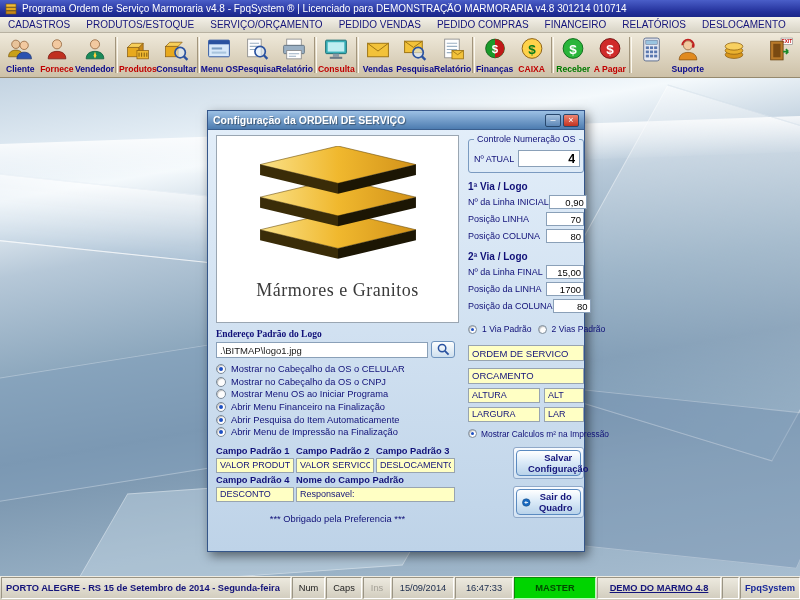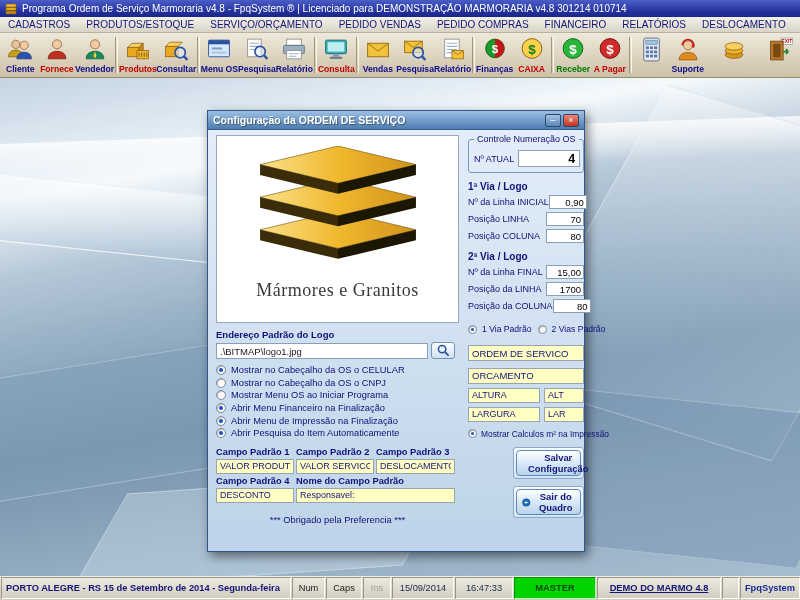--- a/index.html
+++ b/index.html
@@ -57,21 +57,21 @@
   .wbtn.min { background:linear-gradient(#a6c2e0,#5d88b8); }
   .wbtn.close { background:linear-gradient(#ee8572,#c23220); }
 
   .dlg-body { position:relative; height:423px; padding:5px 8px; display:flex; gap:9px; }
   .colL { width:243px; }
   .colR { width:116px; }
 
   .logo-panel { width:243px; height:188px; background:#fff; border:1px solid #9aa6b2; padding-top:10px; text-align:center; }
   .logo-caption { font-family:"Liberation Serif",serif; font-size:18px; color:#3a3a3a; margin-top:2px; letter-spacing:.5px; }
 
-  .lbl-navy { font-size:9.5px; font-weight:bold; color:#101078; }
+  .lbl-navy { font-size:9.5px; font-weight:bold; color:#101078;font-family:Liberation Serif, serif; }
   .lbl-path { margin:6px 0 2px; }
   .path-row { display:flex; gap:3px; align-items:flex-end; }
   .path-input { width:212px; height:16px; border:1px solid #8aa0b8; font-size:9.5px; padding:0 3px;
     font-family:inherit; color:#202020; }
   .search-btn { width:24px; height:17px; border:1px solid #6f93bd; border-radius:3px;
     background:linear-gradient(#fdfefe,#cfe0ef); display:flex; align-items:center; justify-content:center; cursor:pointer; }
 
   .opts { margin-top:5px; }
   .opt { display:flex; align-items:center; gap:5px; height:12.6px; cursor:pointer; }
   .opt-lbl { font-size:9.3px; color:#101078; white-space:nowrap; }
@@ -488,25 +488,25 @@
           <div class="opt">
             <span class="radio"></span>
             <span class="opt-lbl">Mostrar Menu OS ao Iniciar Programa</span>
           </div>
           <div class="opt">
             <span class="radio checked"></span>
             <span class="opt-lbl">Abrir Menu Financeiro na Finalização</span>
           </div>
           <div class="opt">
             <span class="radio checked"></span>
+            <span class="opt-lbl">Abrir Pesquisa do Item Automaticamente</span>
+          </div>
+          <div class="opt">
+            <span class="radio checked"></span>
             <span class="opt-lbl">Abrir Menu de Impressão na Finalização</span>
-          </div>
-          <div class="opt">
-            <span class="radio checked"></span>
-            <span class="opt-lbl">Abrir Pesquisa do Item Automaticamente</span>
           </div>
         </div>
 
         <div class="campo-grid">
           <span class="clabel">Campo Padrão 1</span>
           <span class="clabel">Campo Padrão 2</span>
           <span class="clabel">Campo Padrão 3</span>
           <input class="yfield" value="VALOR PRODUTOS" style="">
           <input class="yfield" value="VALOR SERVICOS" style="">
           <input class="yfield" value="DESLOCAMENTO" style="">

